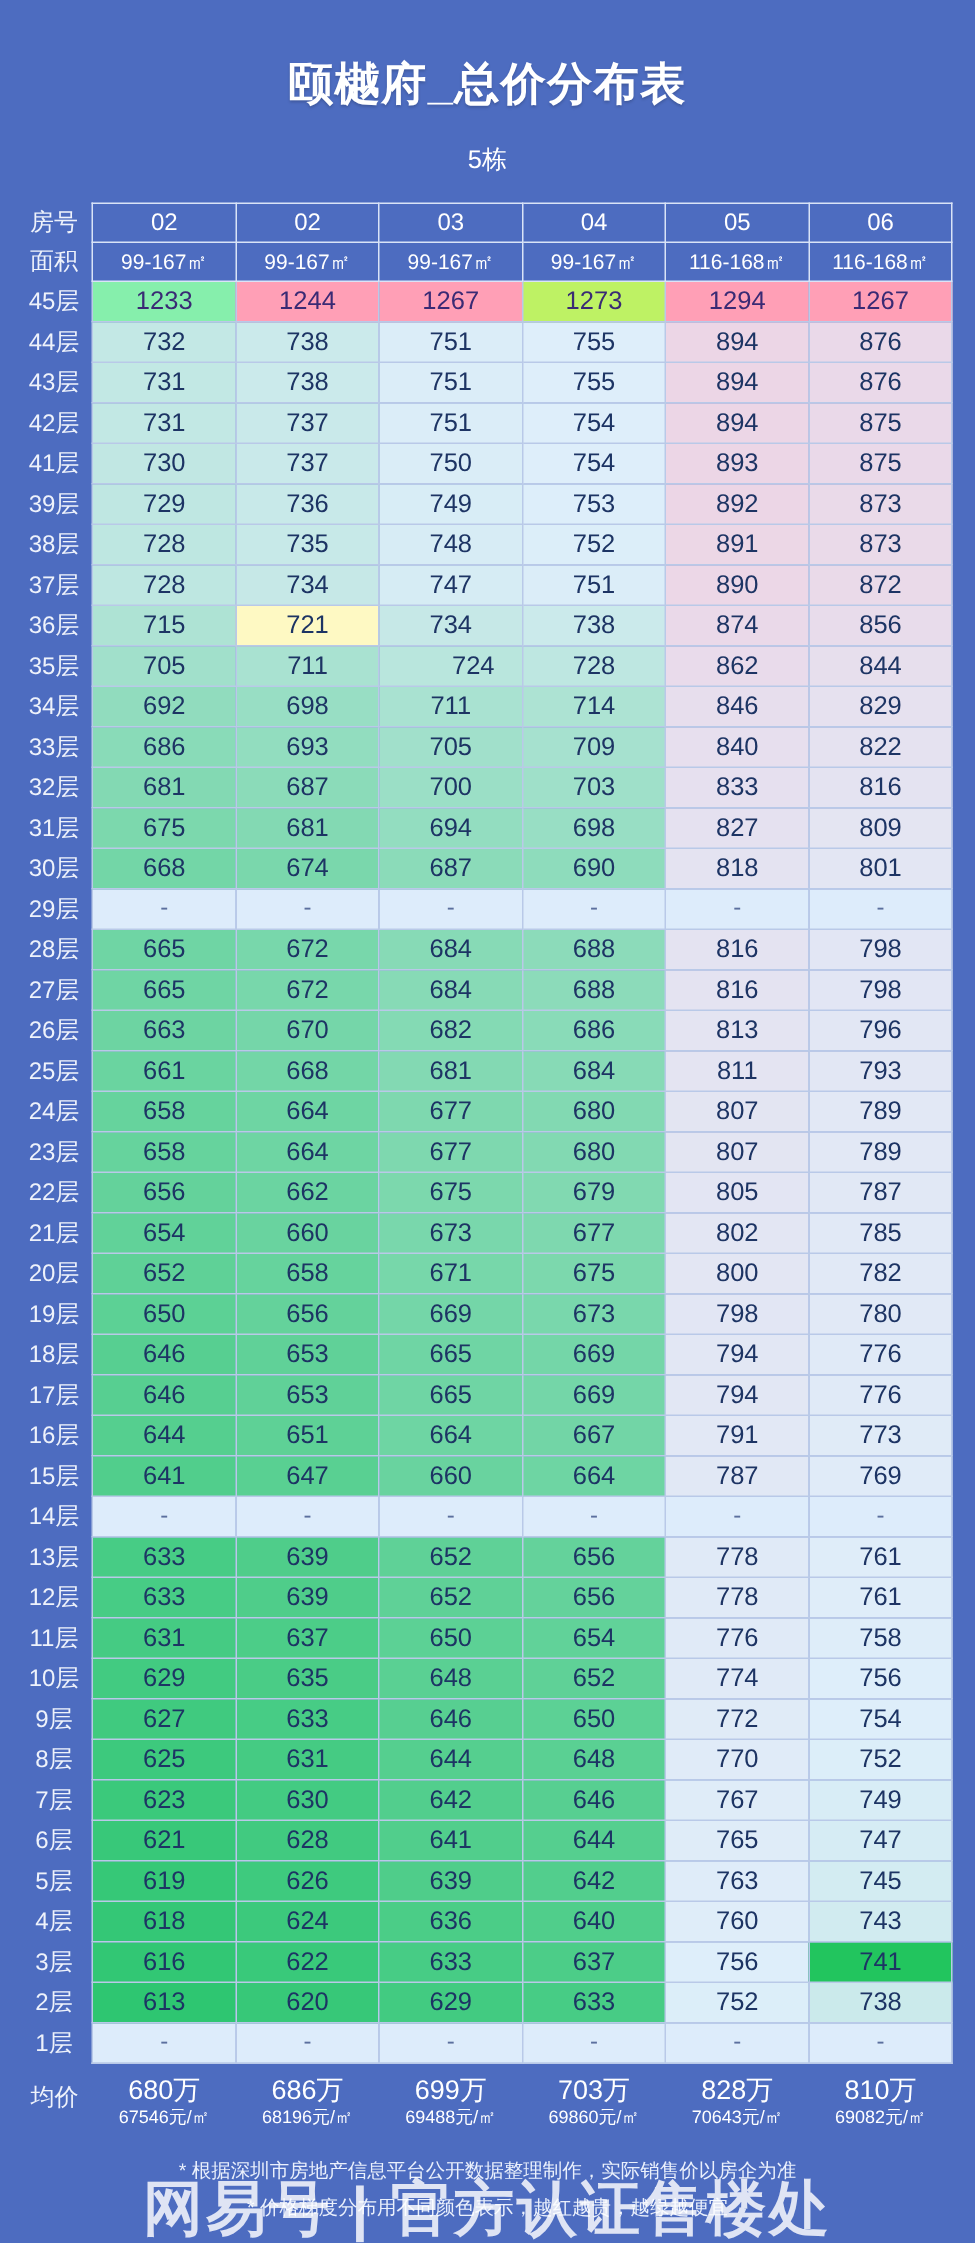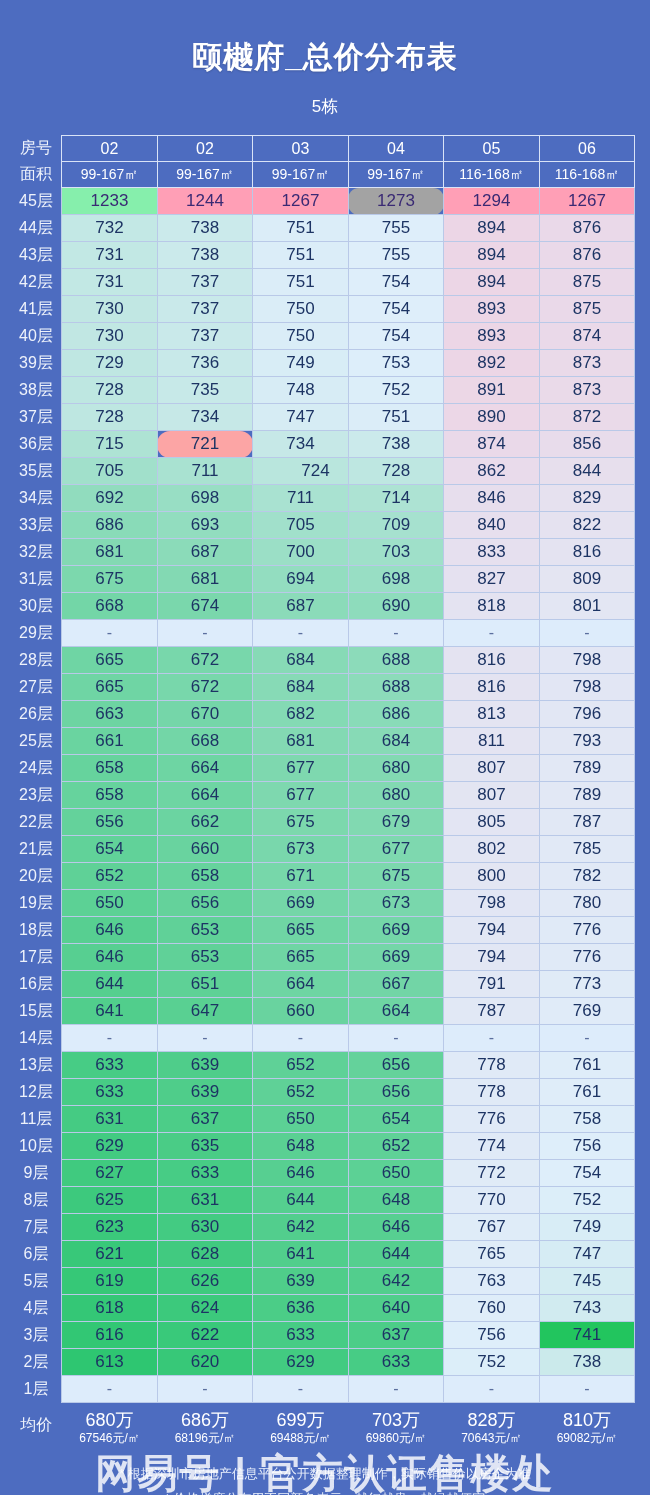--- a/index.html
+++ b/index.html
@@ -147,21 +147,21 @@
       <th class="hdr area">116-168㎡</th>
       <th class="hdr area">116-168㎡</th>
     </tr>
   </thead>
   <tbody id="tbody">
       <tr>
         <th class="rowlab">45层</th>
         <td class="cell top" style="background: #86efac;">1233</td>
         <td class="cell top" style="background: rgb(255, 159, 182);">1244</td>
         <td class="cell top" style="background: rgb(255, 159, 182);">1267</td>
-        <td class="cell top" style="background: #a3a3a3; border-radius: 11px;">1273</td>
+        <td class="cell top" style="background: #bef264;">1273</td>
         <td class="cell top" style="background: rgb(255, 159, 182);">1294</td>
         <td class="cell top" style="background: rgb(255, 159, 182);">1267</td>
       </tr>
       <tr>
         <th class="rowlab">44层</th>
         <td class="cell" style="background: rgb(195, 232, 229);">732</td>
         <td class="cell" style="background: rgb(203, 234, 235);">738</td>
         <td class="cell" style="background: rgb(219, 237, 248);">751</td>
         <td class="cell" style="background: rgb(222, 238, 250);">755</td>
         <td class="cell" style="background: rgb(236, 214, 230);">894</td>
@@ -188,29 +188,20 @@
       <tr>
         <th class="rowlab">41层</th>
         <td class="cell" style="background: rgb(193, 231, 227);">730</td>
         <td class="cell" style="background: rgb(201, 233, 234);">737</td>
         <td class="cell" style="background: rgb(218, 237, 247);">750</td>
         <td class="cell" style="background: rgb(222, 238, 250);">754</td>
         <td class="cell" style="background: rgb(236, 214, 230);">893</td>
         <td class="cell" style="background: rgb(234, 217, 233);">875</td>
       </tr>
       <tr>
-        <th class="rowlab">40层</th>
-        <td class="cell" style="background: rgb(193, 231, 227);">730</td>
-        <td class="cell" style="background: rgb(201, 233, 234);">737</td>
-        <td class="cell" style="background: rgb(218, 237, 247);">750</td>
-        <td class="cell" style="background: rgb(222, 238, 250);">754</td>
-        <td class="cell" style="background: rgb(236, 214, 230);">893</td>
-        <td class="cell" style="background: rgb(234, 217, 233);">874</td>
-      </tr>
-      <tr>
         <th class="rowlab">39层</th>
         <td class="cell" style="background: rgb(191, 231, 226);">729</td>
         <td class="cell" style="background: rgb(200, 233, 233);">736</td>
         <td class="cell" style="background: rgb(216, 237, 246);">749</td>
         <td class="cell" style="background: rgb(221, 238, 250);">753</td>
         <td class="cell" style="background: rgb(236, 214, 230);">892</td>
         <td class="cell" style="background: rgb(234, 218, 233);">873</td>
       </tr>
       <tr>
         <th class="rowlab">38层</th>
@@ -226,21 +217,21 @@
         <td class="cell" style="background: rgb(190, 231, 225);">728</td>
         <td class="cell" style="background: rgb(198, 232, 231);">734</td>
         <td class="cell" style="background: rgb(214, 236, 244);">747</td>
         <td class="cell" style="background: rgb(219, 237, 248);">751</td>
         <td class="cell" style="background: rgb(236, 215, 231);">890</td>
         <td class="cell" style="background: rgb(234, 218, 233);">872</td>
       </tr>
       <tr>
         <th class="rowlab">36层</th>
         <td class="cell" style="background: rgb(174, 227, 212);">715</td>
-        <td class="cell" style="background: #fca5a5; border-radius: 13px;">721</td>
+        <td class="cell" style="background: #fef9c3;">721</td>
         <td class="cell" style="background: rgb(198, 232, 231);">734</td>
         <td class="cell" style="background: rgb(203, 234, 235);">738</td>
         <td class="cell" style="background: rgb(234, 217, 233);">874</td>
         <td class="cell" style="background: rgb(232, 220, 235);">856</td>
       </tr>
       <tr>
         <th class="rowlab">35层</th>
         <td class="cell" style="background: rgb(161, 224, 203);">705</td>
         <td class="cell" style="background: rgb(169, 226, 209);">711</td>
         <td class="cell" style="background: rgb(185, 230, 221); padding-left: 30px;">724</td>

